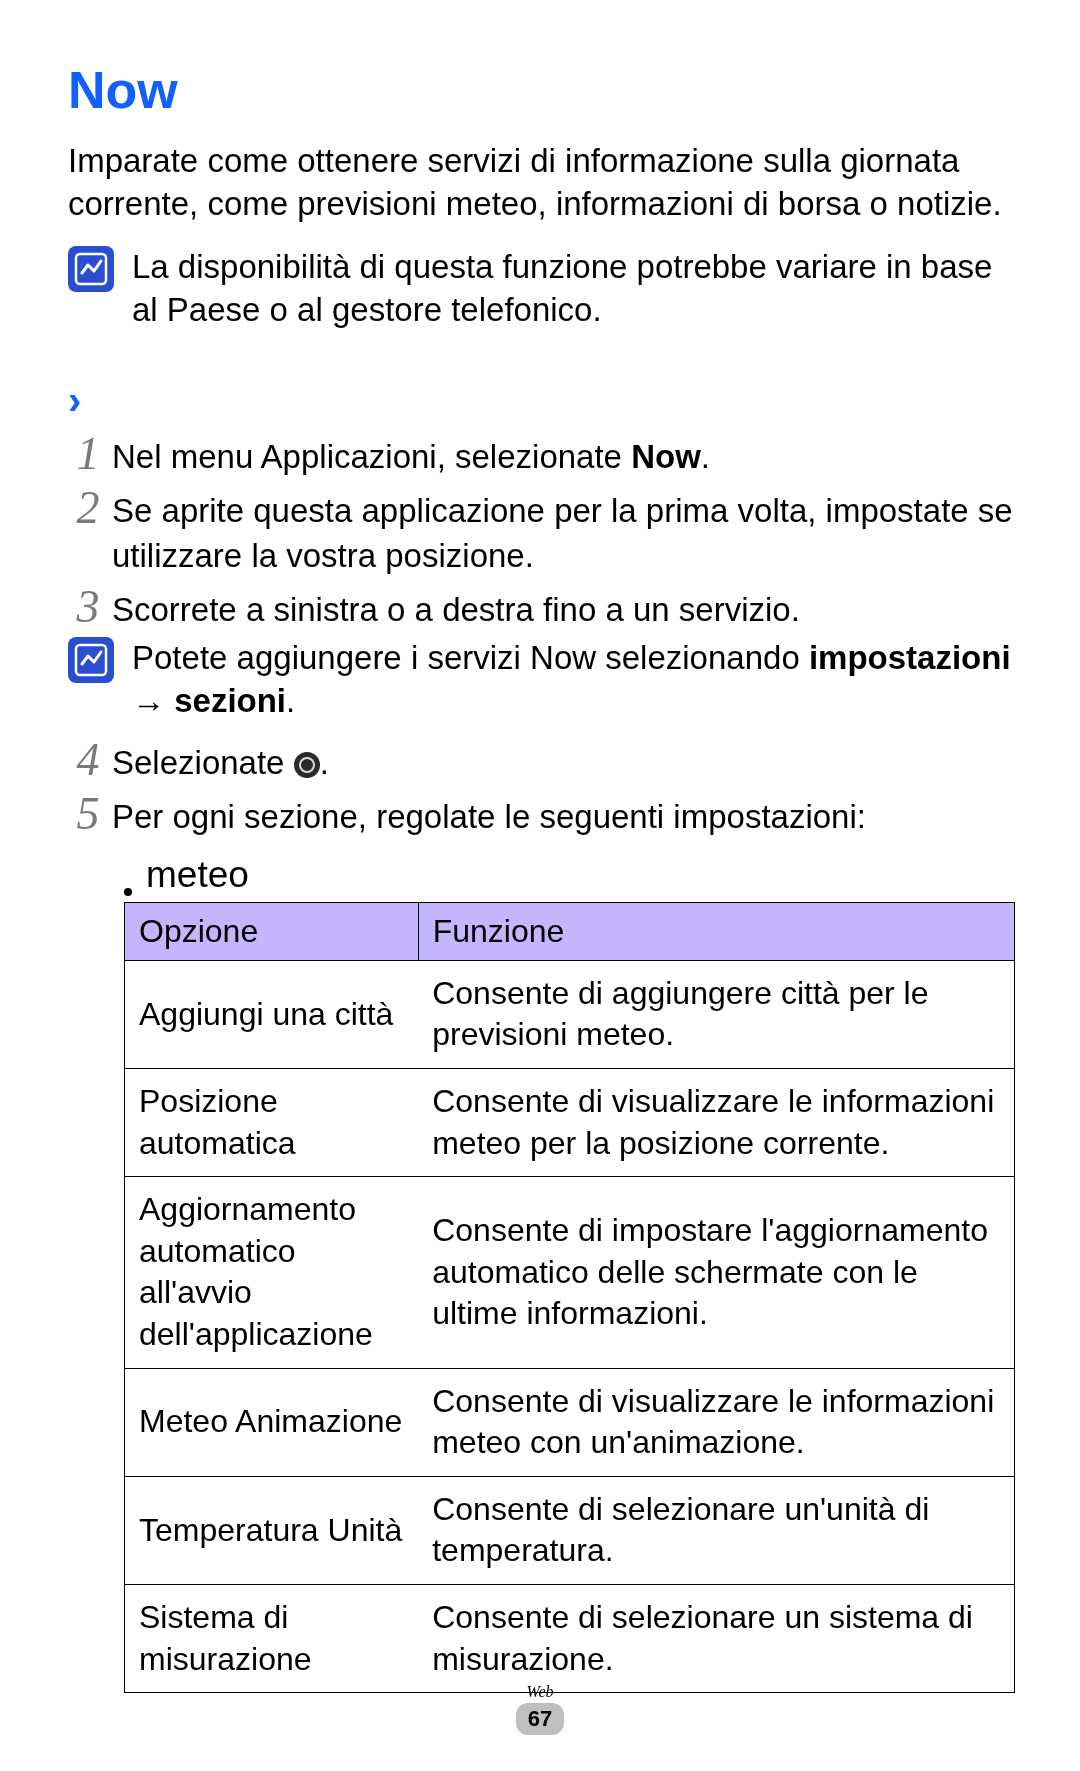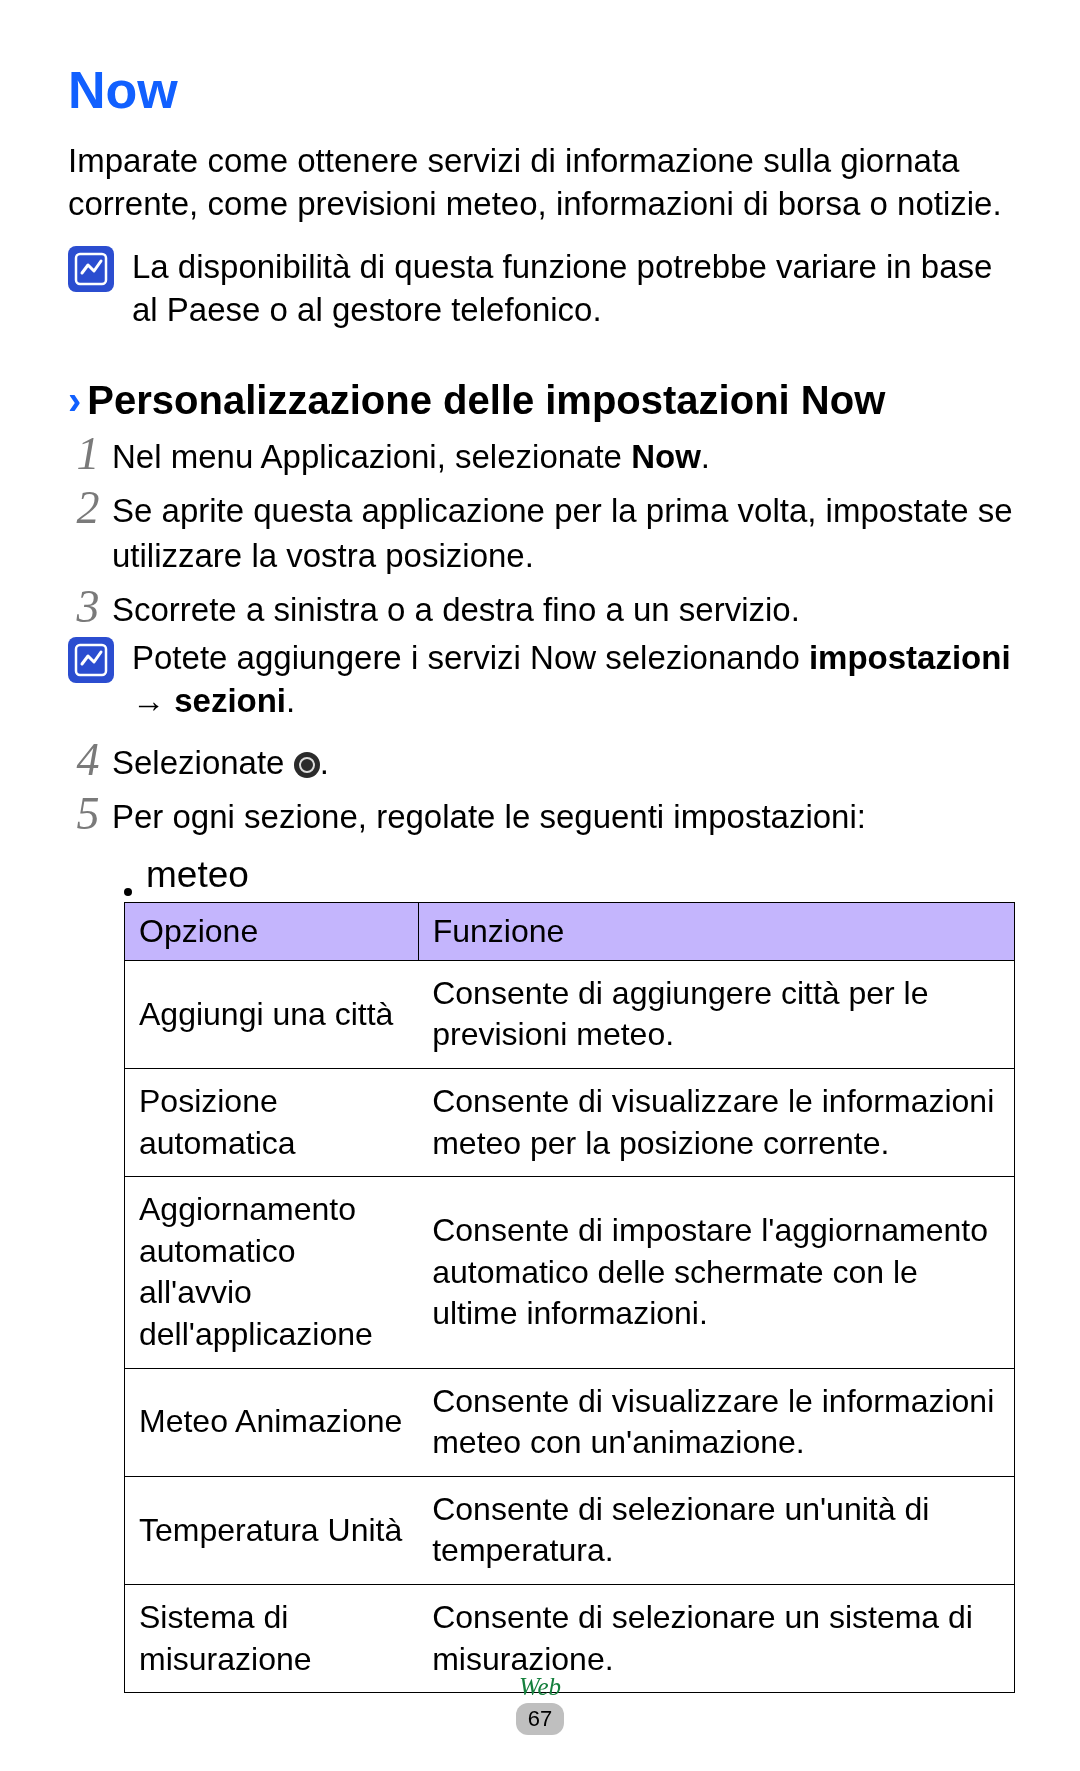--- a/index.html
+++ b/index.html
@@ -156,34 +156,35 @@
   }
   .footer {
     position: absolute;
     bottom: 36px;
     left: 0; right: 0;
     text-align: center;
   }
   .footer-cat {
     font-style: italic;
     font-family: Georgia, "Times New Roman", serif;
-    font-size: 25px;
-    color: #15803d;
+    font-size: 16px;
+    color: #000000;
     margin-top: 24px;
   }
   .footer-page {
     margin-top: 2px;
   }
   .page-badge {
     display: inline-block;
     background: #bfbfbf;
     color: #000;
     font-size: 22px;
     padding: 3px 12px;
     border-radius: 12px;
+    font-weight: bold;
   }
 </style>
 </head>
 <body>
 
 <div class="page">
 
   <h1 class="title">Now</h1>
 
   <p class="intro">Imparate come ottenere servizi di informazione sulla giornata corrente, come previsioni meteo, informazioni di borsa o notizie.</p>
@@ -193,21 +194,20 @@
       <svg viewBox="0 0 34 34">
         <rect x="2" y="2" width="30" height="30" rx="4" fill="none" stroke="#fff" stroke-width="2.5"></rect>
         <path d="M8 21 L14 13 L20 19 L27 9" fill="none" stroke="#fff" stroke-width="3" stroke-linecap="round" stroke-linejoin="round"></path>
       </svg>
     </div>
     <div class="note-text">La disponibilità di questa funzione potrebbe variare in base al Paese o al gestore telefonico.</div>
   </div>
 
   <div class="subheading">
     <span class="sub-caret">›</span>
-    <span class="sub-title">Personalizzazione delle impostazioni Now</span>
   </div>
 
   <div class="step">
     <div class="step-num">1</div>
     <div class="step-body">
       <span>Nel menu Applicazioni, selezionate </span><span class="bold">Now</span><span>.</span>
     </div>
   </div>
 
   <div class="step">

